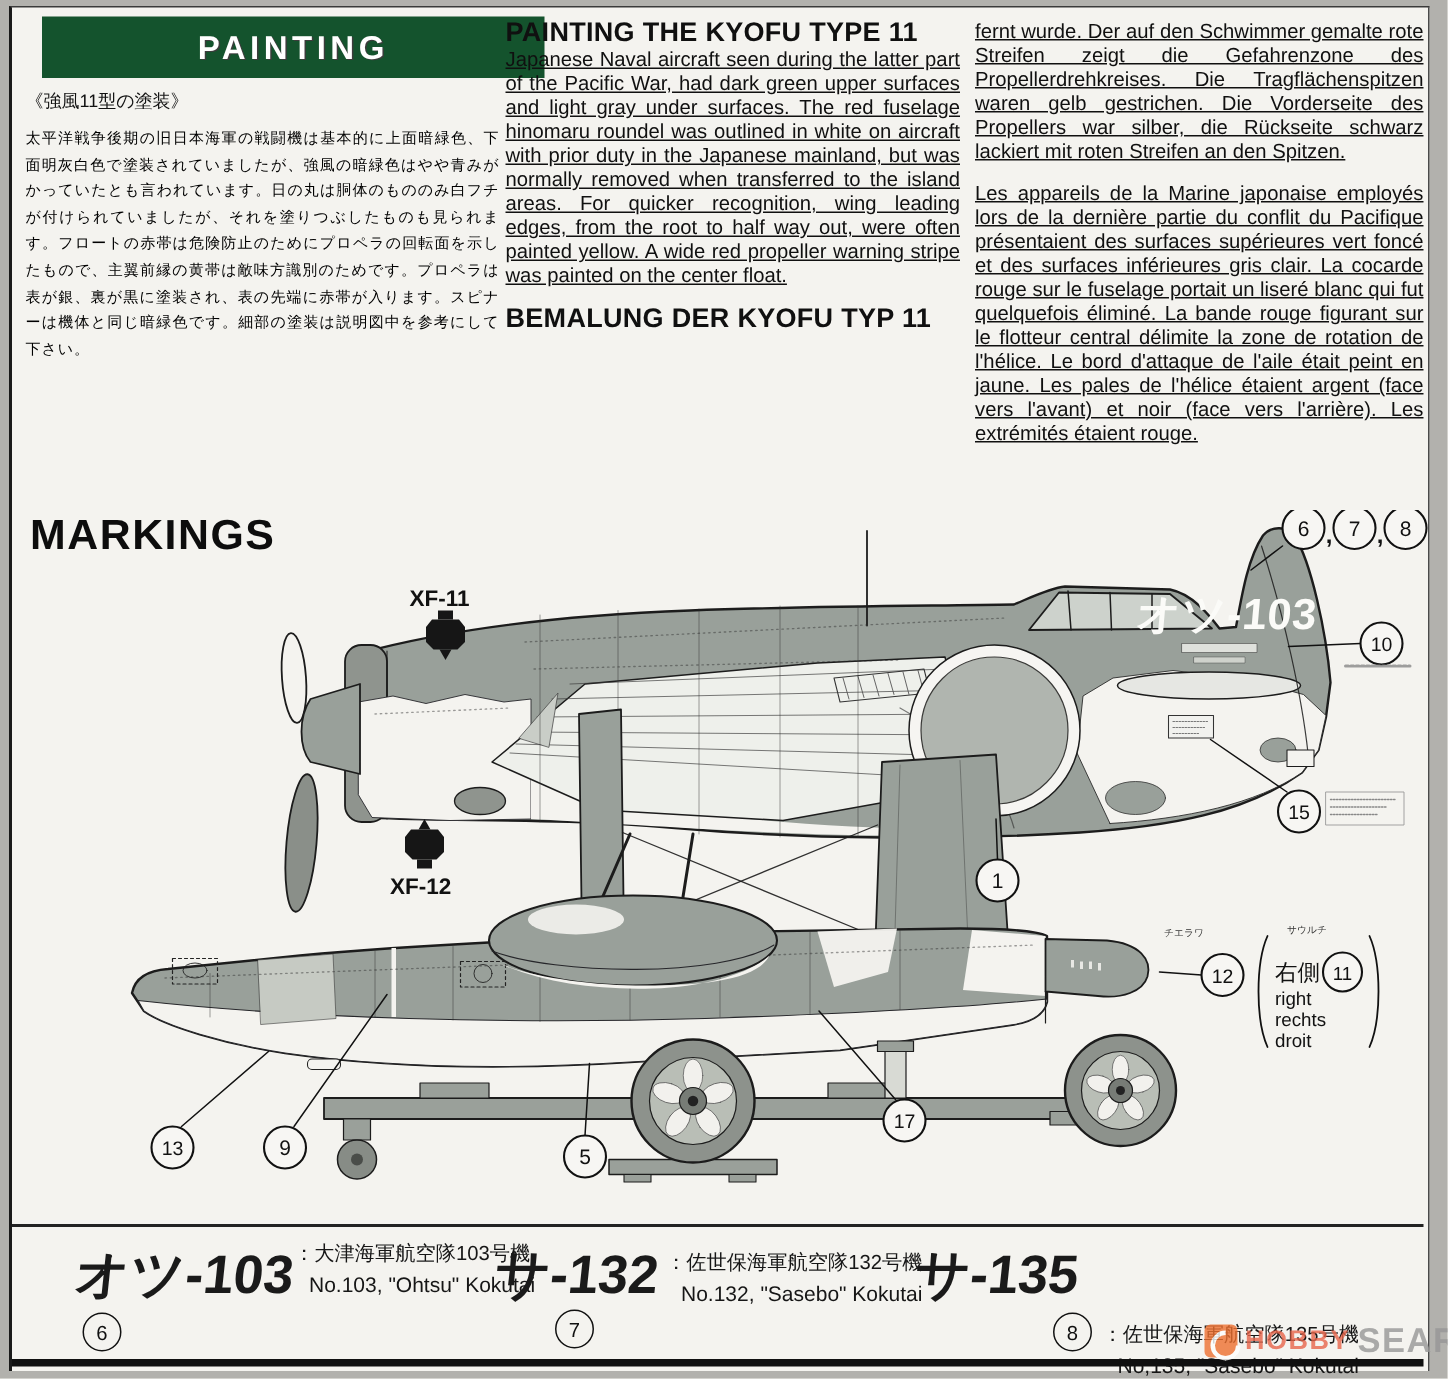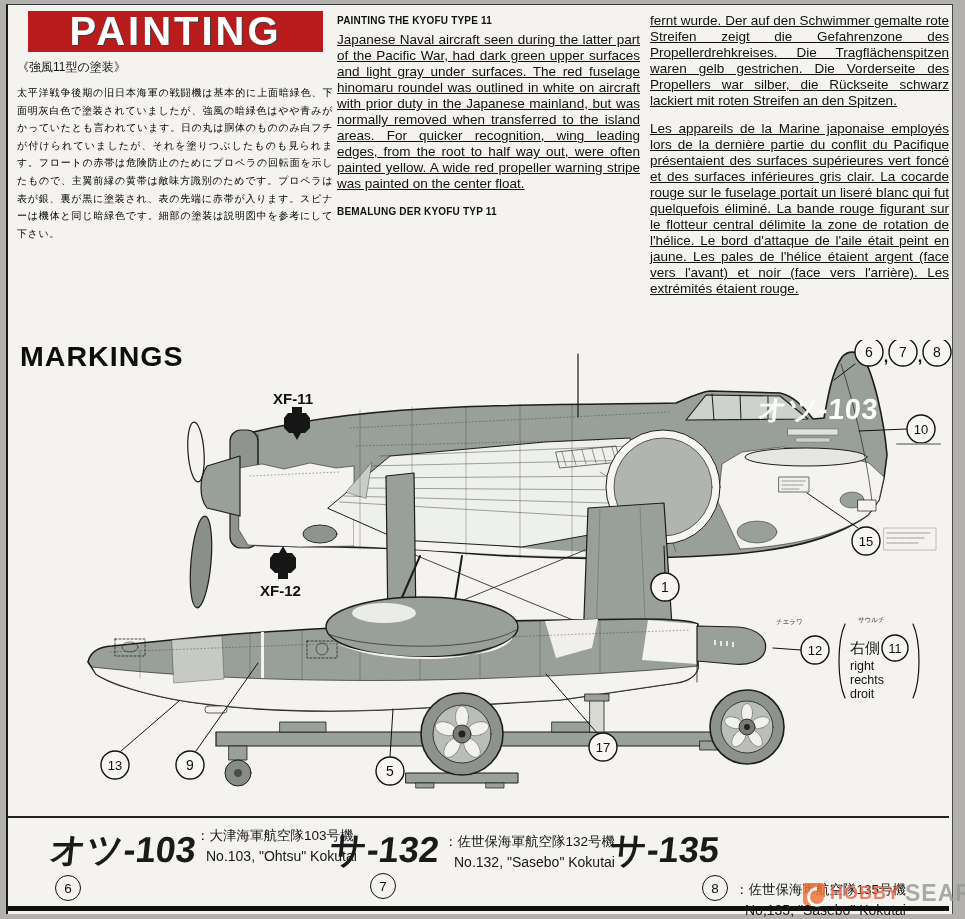--- a/index.html
+++ b/index.html
@@ -12,32 +12,32 @@
   .sheet{
     position:absolute;left:6px;top:4px;width:944px;height:909px;
     background:#f4f3ef;
     border-top:1px solid #3a3a3a;
     border-right:1px solid #4a4a4a;
     border-left:2px solid #1a1a1a;
   }
   .abs{position:absolute;}
   
   .banner{
-    left:28px;top:11px;width:295px;height:41px;background:#b91c1c;
-    color:#ffffff;font-weight:bold;font-size:40px;letter-spacing:3px;
+    left:28px;top:11px;width:335px;height:41px;background:#14532d;
+    color:#ffffff;font-weight:bold;font-size:22px;letter-spacing:3px;
     text-align:center;line-height:41px;
     text-shadow:1px 1px 0 #3c3c3c;
   }
   .jp-head{left:17px;top:59px;width:315px;font-size:12px;color:#111;}
   .jp-body{
     left:17px;top:84px;width:316px;font-size:10px;line-height:17.6px;
     text-align:justify;letter-spacing:.6px;color:#000000;
   }
   .col{font-size:13.5px;line-height:16px;text-align:justify;color:#101010;}
-  .col h3{font-size:10px;font-weight:bold;margin:0 0 3px 0;letter-spacing:.2px;}
+  .col h3{font-size:18px;font-weight:bold;margin:0 0 3px 0;letter-spacing:.2px;}
   .col p{margin:0 0 12px 0;text-decoration:underline;}
   .col-en{left:337px;top:13px;width:303px;}
   .col-right{left:650px;top:13px;width:299px;}
   
   .markings-title{
     left:20px;top:341px;font-size:28px;font-weight:bold;letter-spacing:1px;
     transform:scaleX(1.02);transform-origin:left;color:#0d0d0d;
   }
   svg{position:absolute;left:0;top:340px;font-family:"Liberation Sans",sans-serif;}
   

